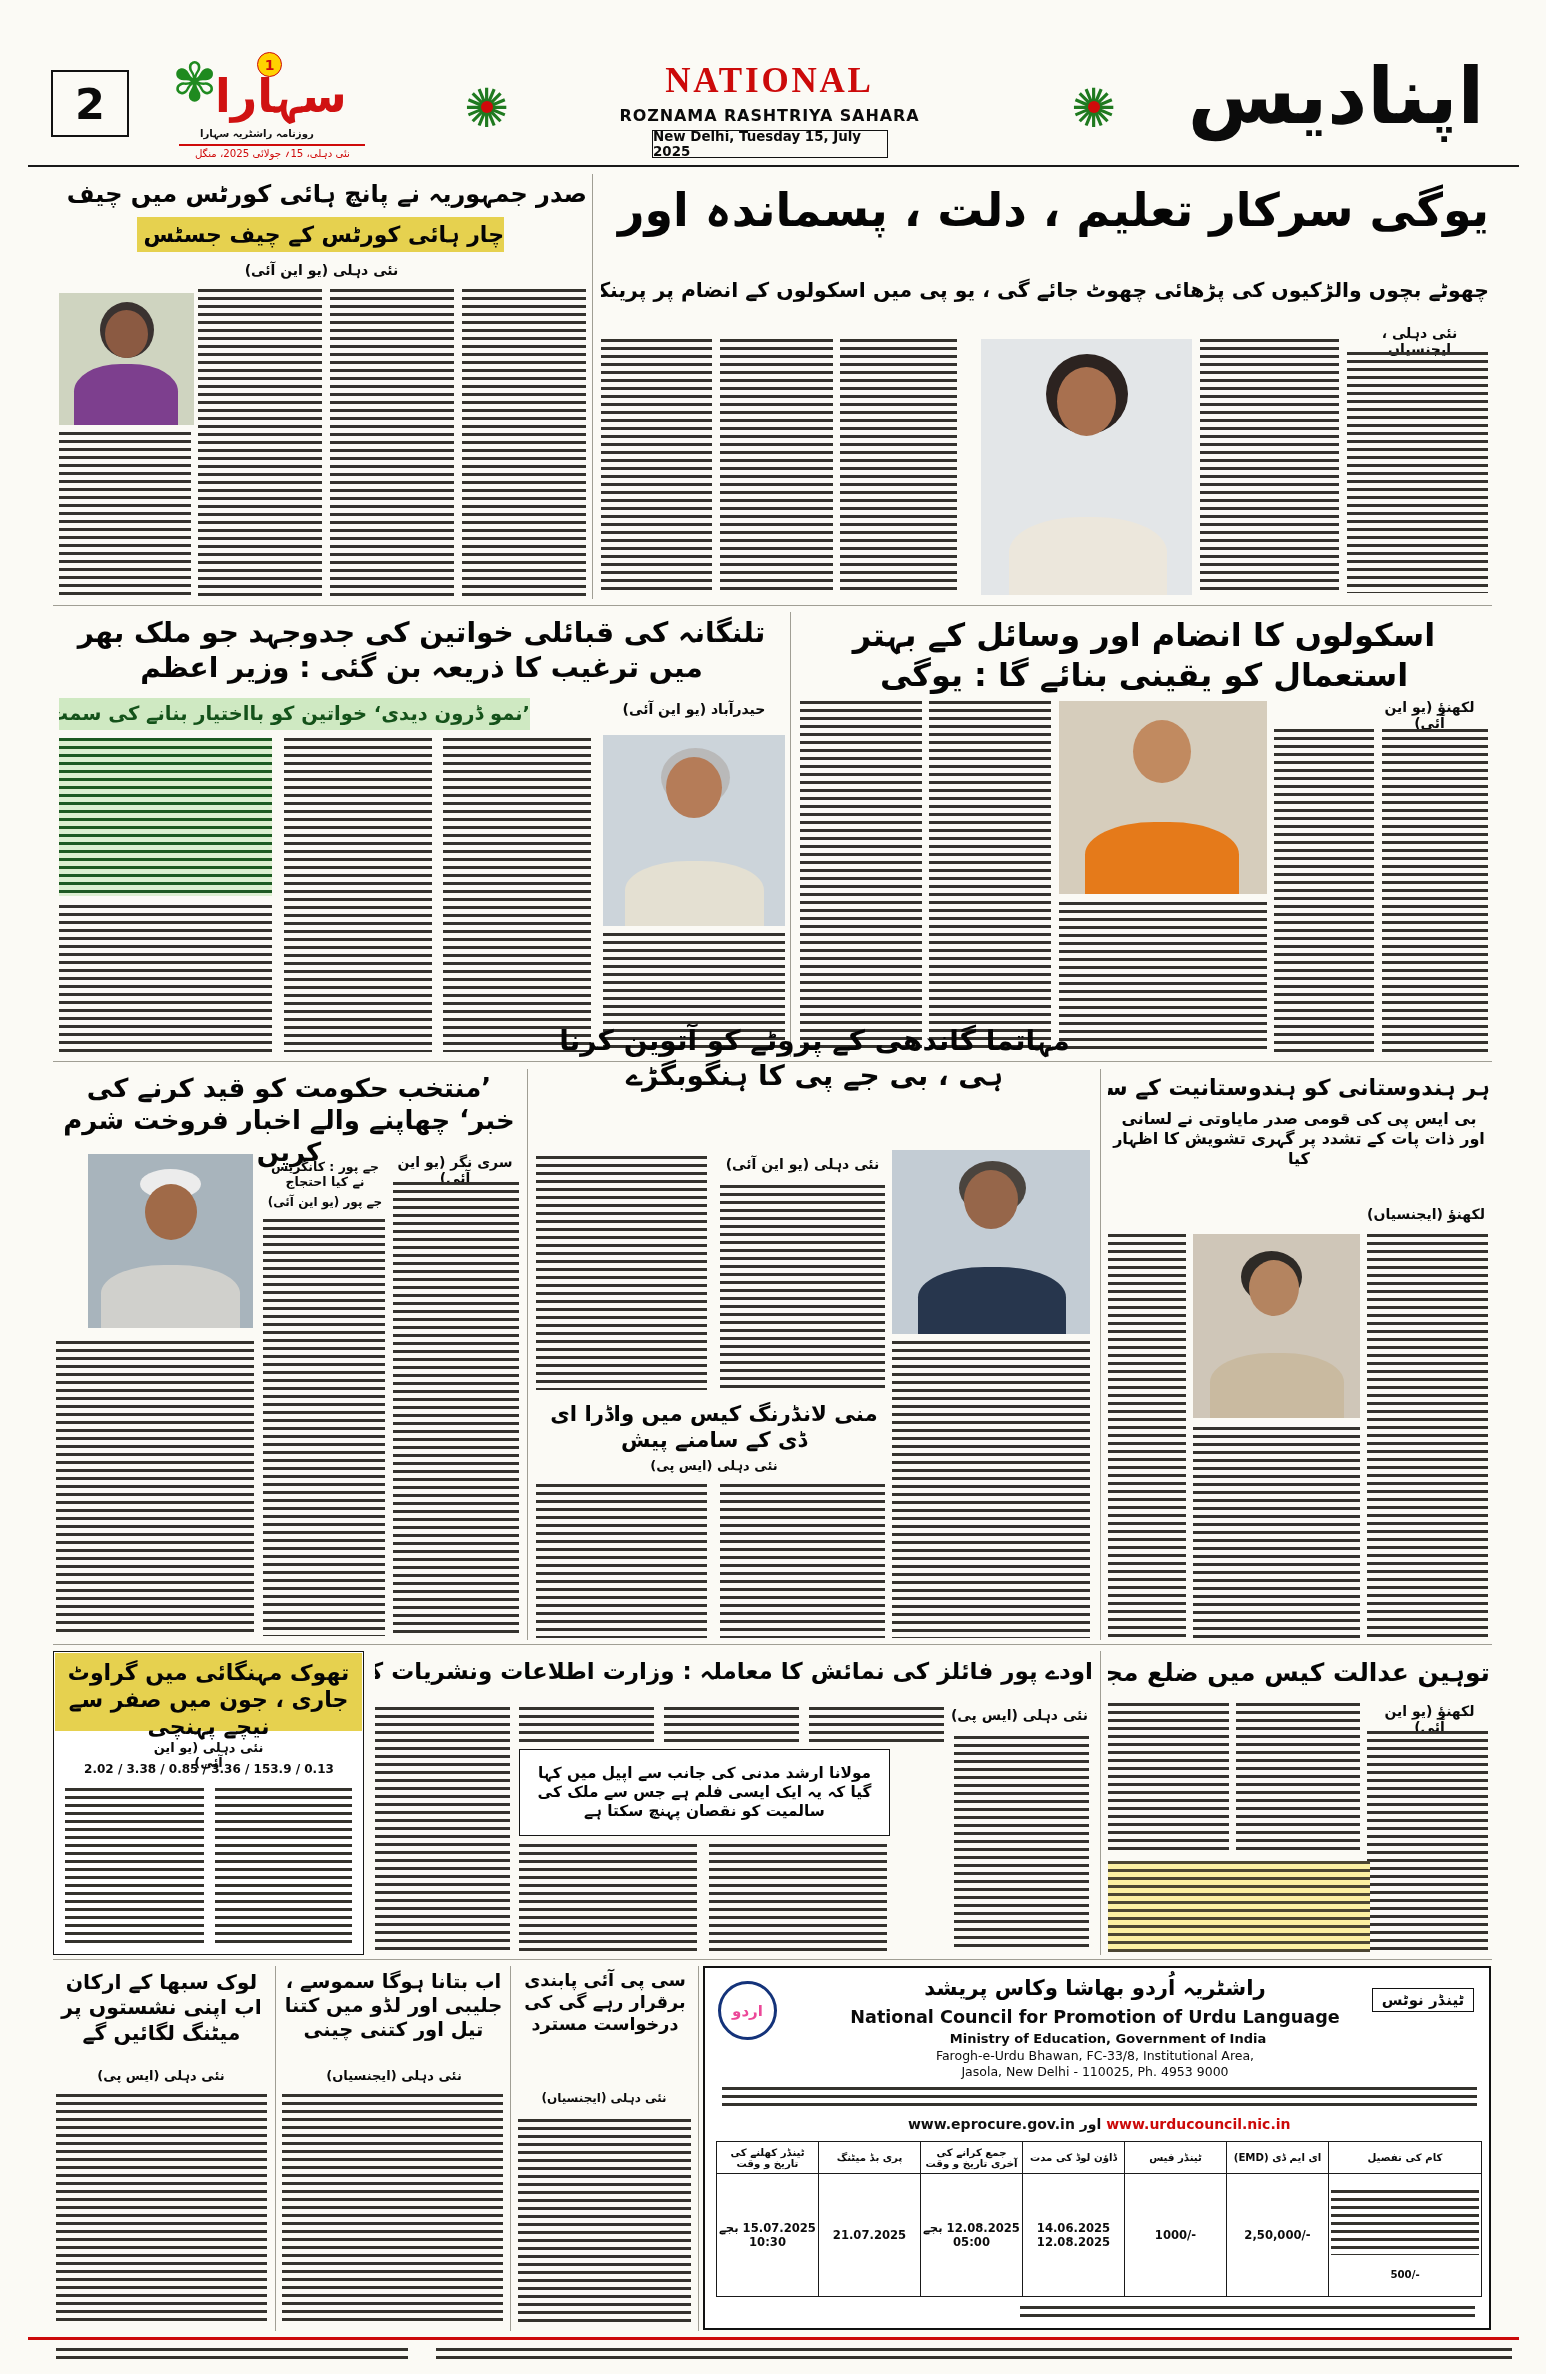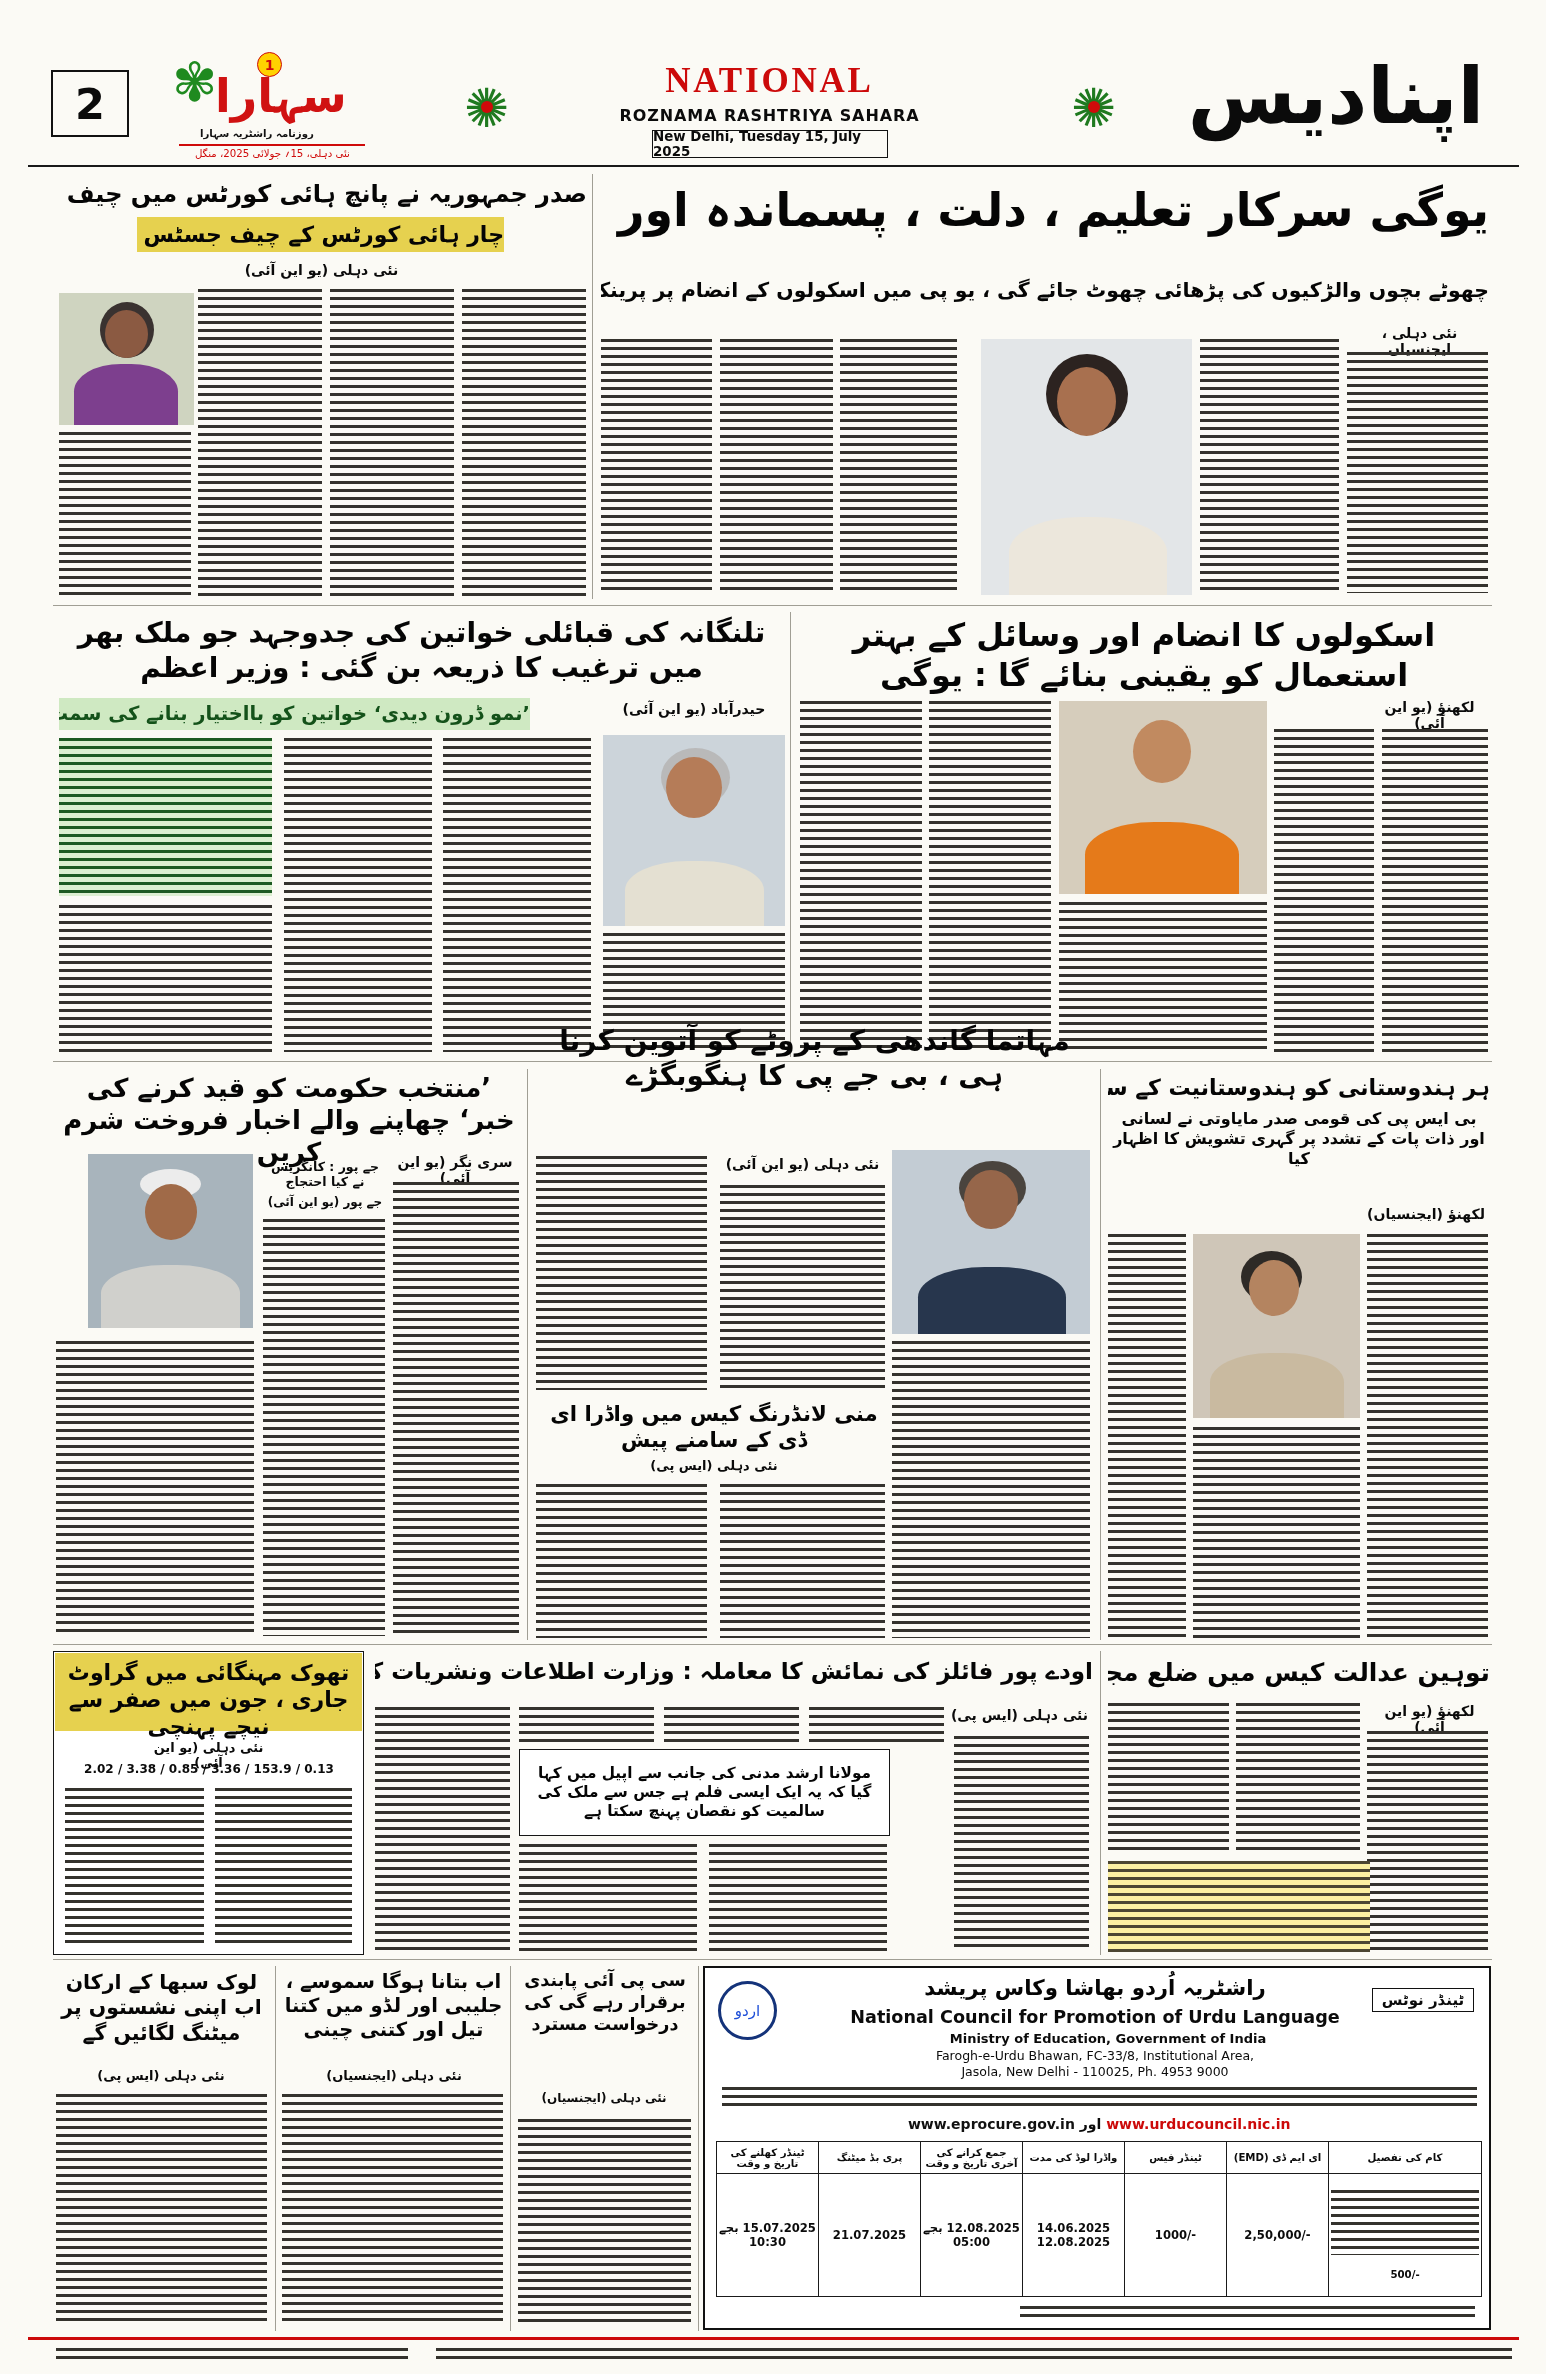--- a/index.html
+++ b/index.html
@@ -24,21 +24,21 @@
   .photo .ph-body{bottom:0;border-radius:45% 45% 0 0}
   .flower{position:absolute;color:#1f7a1f;line-height:1}
   .flower::after{content:"";position:absolute;width:12px;height:12px;background:#cf0a0a;border-radius:50%;left:50%;top:46%;transform:translate(-50%,-50%)}
   .hl-yellow{background:#e6d14f}
   .hl-green{background:#cfe9c2;color:#14521a}
   .boxed{border:1.9px solid #161616;background:#fff}
   a{text-decoration:none}
   table.adtbl{border-collapse:collapse;direction:rtl;width:100%;height:100%;table-layout:fixed}
   table.adtbl th,table.adtbl td{border:1.4px solid #1a1a1a;font-size:10.2px;text-align:center;vertical-align:middle;padding:1.9px;white-space:pre-line}
   table.adtbl td{font-size:11.6px;font-weight:bold}
-  .ringlogo{position:absolute;border:3.7px solid #14337a;border-radius:50%;display:flex;align-items:center;justify-content:center;font-weight:normal;color:#1d4ed8;background:#fff}
+  .ringlogo{position:absolute;border:3.7px solid #14337a;border-radius:50%;display:flex;align-items:center;justify-content:center;font-weight:bold;color:#ec4899;background:#fff}
 </style>
 </head>
 <body>
 
 <div id="page">
 
   <div class="abs" style="left:51px;top:70px;width:78px;height:67px;border:2.8px solid #111;font-size:43px;font-weight:bold;display:flex;align-items:center;justify-content:center;">2</div>
 
   <div class="abs" style="left:172px;top:54px;width:209px;height:108px;">
     <span class="abs" style="left:0;top:1.9px;font-size:54px;color:#1f8a1f;line-height:1;">✾</span>
@@ -239,21 +239,21 @@
       <a href="#" style="color:#111;direction:ltr;unicode-bidi:isolate;">www.eprocure.gov.in</a>
     </div>
 
     <div class="abs" style="left:11px;top:173px;width:766px;height:156px;">
       <table class="adtbl">
         <tbody>
             <tr>
           <th style="width:20%">کام کی تفصیل</th>
           <th>ای ایم ڈی (EMD)</th>
           <th>ٹینڈر فیس</th>
-          <th>واڈرا لوڈ کی مدت</th>
+          <th>ڈاؤن لوڈ کی مدت</th>
           <th>جمع کرانے کی آخری تاریخ و وقت</th>
           <th>پری بڈ میٹنگ</th>
           <th>ٹینڈر کھلنے کی تاریخ و وقت</th>
         </tr>
         <tr style="height:89px;">
           <td>
             <div class="sim" style="height:65px;"></div>
             <div style="font-size:10.2px;">-/500</div>
           </td>
           <td>-/2,50,000</td>

